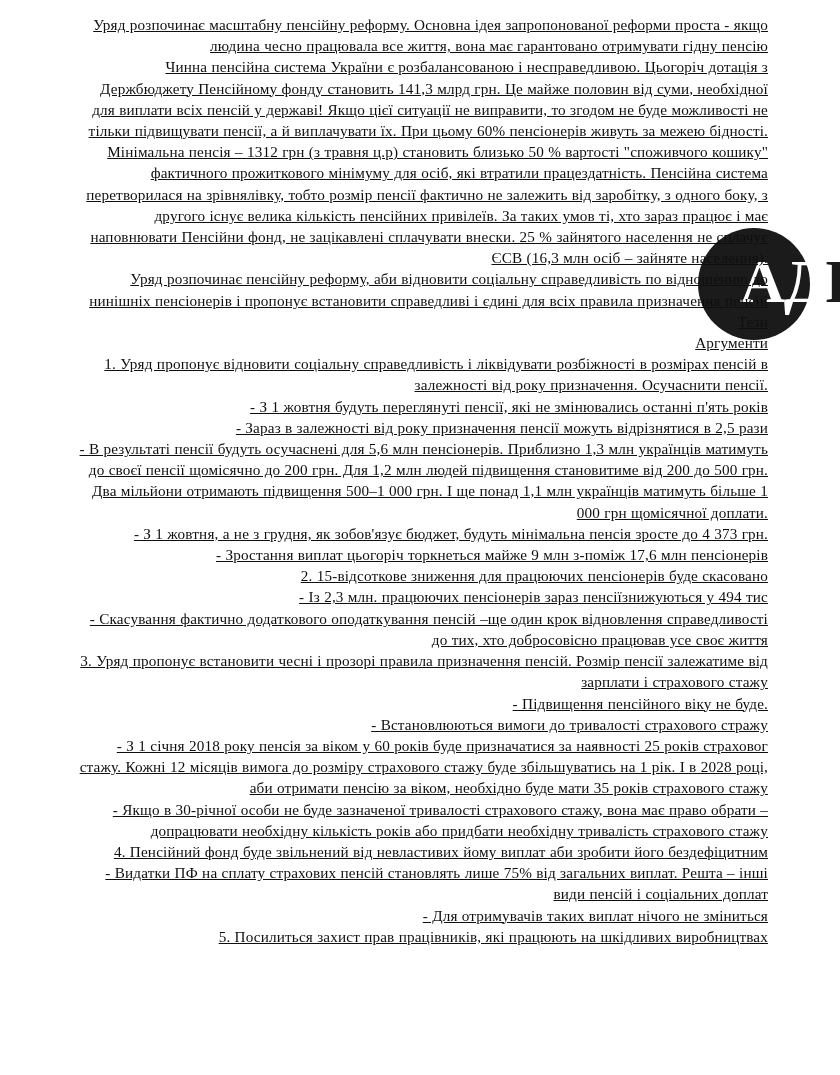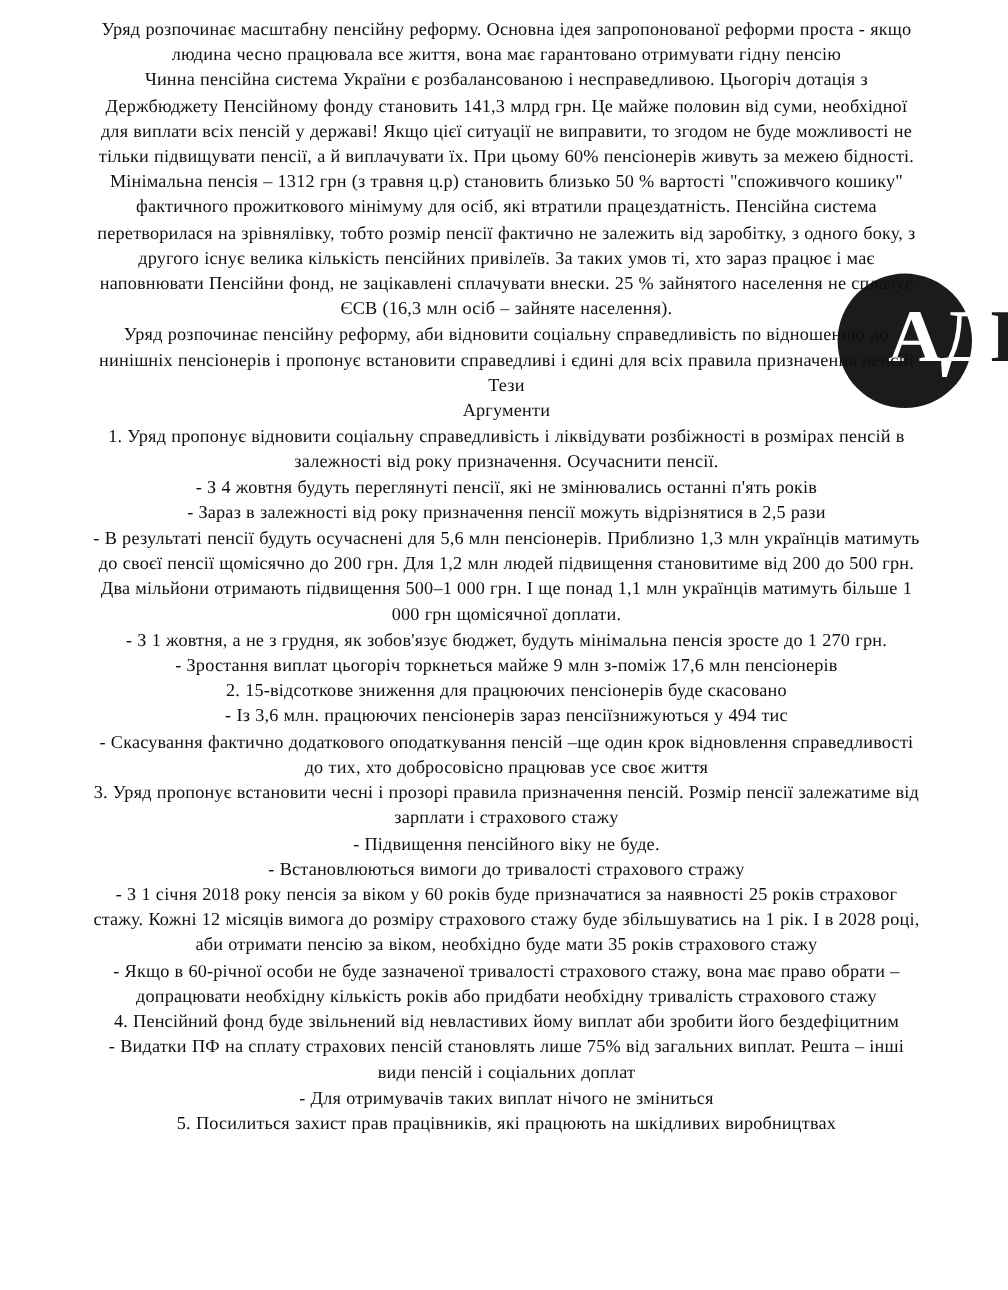--- a/index.html
+++ b/index.html
@@ -23,23 +23,24 @@
     padding: 14px 72px 0 76px;
   }
   .doc-body {
     position: relative;
     z-index: 2;
   }
   .para {
     font-size: 15.2px;
     line-height: 21.2px;
     margin: 0;
-    text-align: center;
+    text-align: right;
     letter-spacing: 0.01em;
     word-spacing: 0.02em;
+    text-decoration: underline;
   }
   .stamp-wrap {
     position: absolute;
     right: 10px;
     top: 228px;
     width: 132px;
     height: 132px;
     z-index: 1;
     pointer-events: none;
   }
@@ -79,31 +80,31 @@
     <div class="stamp-letters"><span>АД</span><span class="outside">Г</span></div>
   </div>
 
   <div class="doc-body">
     <p class="para">Уряд розпочинає масштабну пенсійну реформу. Основна ідея запропонованої  реформи проста -  якщо людина чесно працювала все життя, вона має гарантовано отримувати гідну пенсію</p>
     <p class="para">Чинна пенсійна система України є розбалансованою і несправедливою. Цьогоріч дотація з Держбюджету Пенсійному фонду становить 141,3 млрд грн. Це майже половин від суми, необхідної для виплати всіх пенсій у державі! Якщо цієї ситуації не виправити, то згодом не буде можливості не тільки підвищувати пенсії, а й виплачувати їх. При цьому 60% пенсіонерів живуть за межею бідності. Мінімальна пенсія – 1312 грн (з травня ц.р) становить близько 50 % вартості "споживчого кошику" фактичного прожиткового мінімуму для осіб, які втратили працездатність. Пенсійна система перетворилася на зрівнялівку, тобто розмір пенсії фактично не залежить від заробітку, з одного боку, з другого існує велика кількість пенсійних привілеїв. За таких умов ті, хто зараз працює і має наповнювати Пенсійни фонд, не зацікавлені сплачувати внески. 25 % зайнятого населення не сплачує ЄСВ (16,3 млн осіб – зайняте населення).</p>
     <p class="para">Уряд розпочинає пенсійну реформу, аби відновити соціальну справедливість по відношенню до нинішніх пенсіонерів і пропонує встановити справедливі і єдині для всіх правила призначення пенсій</p>
     <p class="para">Тези</p>
     <p class="para">Аргументи</p>
     <p class="para">1. Уряд пропонує відновити соціальну справедливість і ліквідувати розбіжності в розмірах пенсій в залежності від року призначення. Осучаснити пенсії.</p>
-    <p class="para">- З 4 жовтня будуть переглянуті пенсії, які не змінювались останні п'ять років</p>
+    <p class="para">- З 1 жовтня будуть переглянуті пенсії, які не змінювались останні п'ять років</p>
     <p class="para">- Зараз в залежності від року призначення пенсії можуть відрізнятися в 2,5 рази</p>
     <p class="para">- В результаті пенсії будуть осучаснені для 5,6 млн пенсіонерів. Приблизно 1,3 млн українців матимуть до своєї пенсії щомісячно до 200 грн. Для 1,2 млн людей підвищення становитиме від 200 до 500 грн. Два мільйони отримають підвищення 500–1 000 грн. І ще понад 1,1 млн українців матимуть більше 1 000 грн щомісячної доплати.</p>
-    <p class="para">- З 1 жовтня, а не з грудня, як зобов'язує бюджет, будуть мінімальна пенсія зросте до 1 270 грн.</p>
+    <p class="para">- З 1 жовтня, а не з грудня, як зобов'язує бюджет, будуть мінімальна пенсія зросте до 4 373 грн.</p>
     <p class="para">- Зростання виплат цьогоріч торкнеться майже 9 млн з-поміж 17,6 млн пенсіонерів</p>
     <p class="para">2. 15-відсоткове зниження для працюючих пенсіонерів буде скасовано</p>
-    <p class="para">- Із 3,6 млн. працюючих пенсіонерів  зараз пенсіїзнижуються у 494 тис</p>
+    <p class="para">- Із 2,3 млн. працюючих пенсіонерів  зараз пенсіїзнижуються у 494 тис</p>
     <p class="para">- Скасування фактично додаткового оподаткування пенсій –ще один крок відновлення справедливості до тих,  хто добросовісно працював усе своє життя</p>
     <p class="para">3. Уряд пропонує встановити чесні і прозорі правила призначення пенсій. Розмір пенсії залежатиме від зарплати і страхового стажу</p>
     <p class="para">-  Підвищення пенсійного віку не буде.</p>
     <p class="para">- Встановлюються вимоги до тривалості страхового стражу</p>
     <p class="para">- З 1 січня 2018 року пенсія за віком у 60 років буде призначатися за наявності 25 років страховог стажу. Кожні 12 місяців вимога до розміру страхового стажу буде збільшуватись на 1 рік. І в 2028 році, аби отримати пенсію за віком, необхідно буде мати 35 років страхового стажу</p>
-    <p class="para">- Якщо в 60-річної особи не буде зазначеної тривалості страхового стажу, вона має право обрати – допрацювати необхідну кількість років або придбати необхідну тривалість страхового стажу</p>
+    <p class="para">- Якщо в 30-річної особи не буде зазначеної тривалості страхового стажу, вона має право обрати – допрацювати необхідну кількість років або придбати необхідну тривалість страхового стажу</p>
     <p class="para">4. Пенсійний фонд буде звільнений від невластивих йому виплат аби зробити його бездефіцитним</p>
     <p class="para">- Видатки ПФ на сплату страхових пенсій становлять лише 75% від загальних виплат. Решта  – інші види пенсій і соціальних доплат</p>
     <p class="para">-  Для отримувачів таких виплат нічого не зміниться</p>
     <p class="para">5. Посилиться захист прав працівників, які працюють на шкідливих виробництвах</p>
   </div>
 </div>
 
 </body></html>

